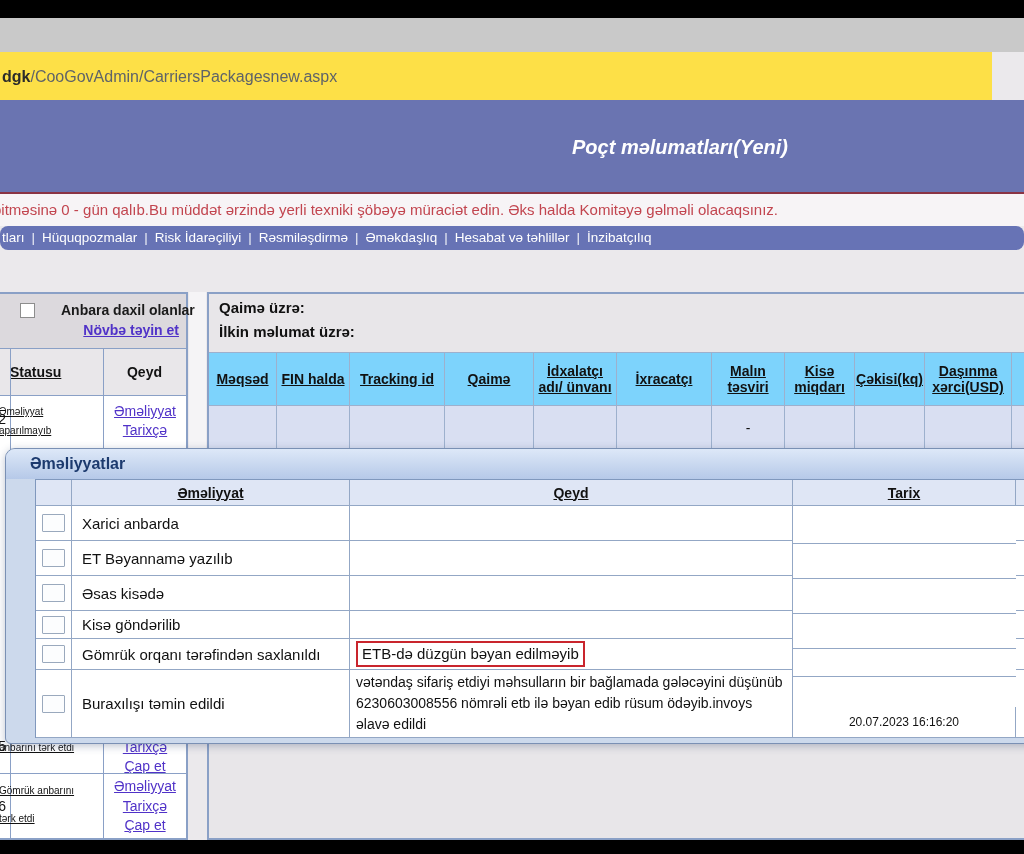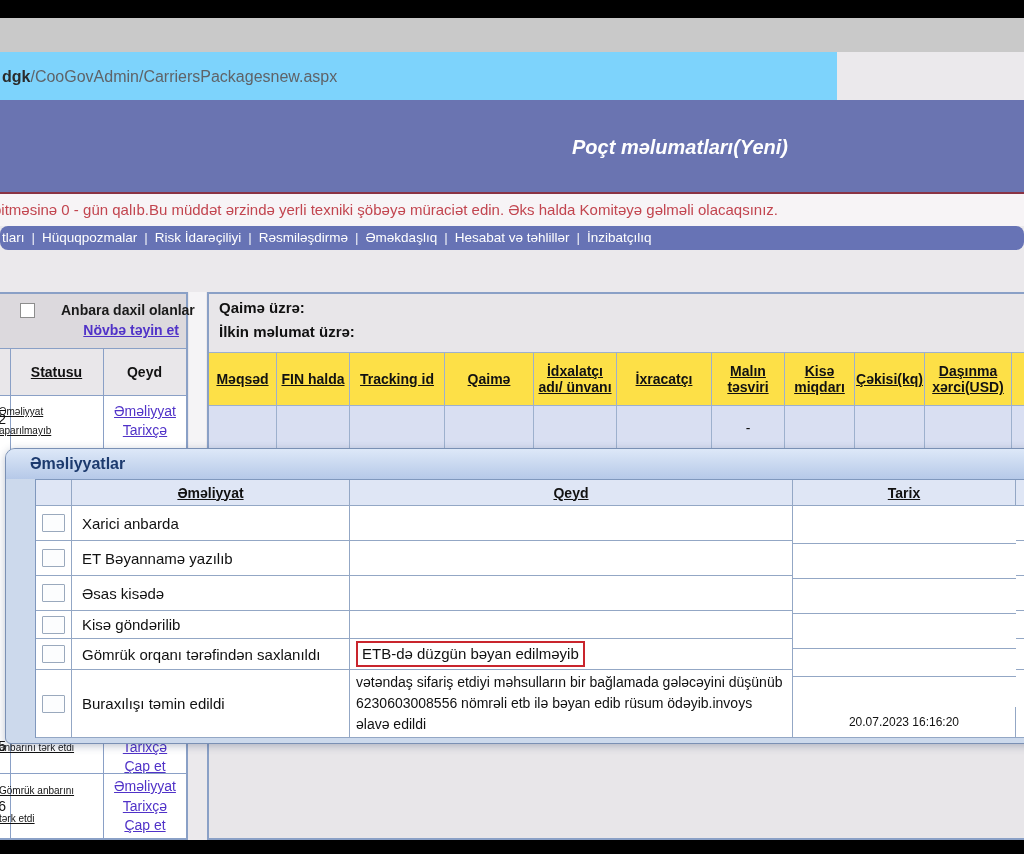--- a/index.html
+++ b/index.html
@@ -6,21 +6,21 @@
   body{
     width:1024px;height:854px;position:relative;overflow:hidden;
     background:#ebe9ec;
     font-family:"Liberation Sans", sans-serif;
     -webkit-font-smoothing:antialiased;
   }
   .abs{position:absolute;}
   
   .black-top{left:0;top:0;width:1024px;height:18px;background:#000;}
   .gray-bar{left:0;top:18px;width:1024px;height:34px;background:#c9c9c9;}
-  .url-bar{left:0;top:52px;width:837px;height:48px;background:#7dd3fc;border-bottom:1px solid #dcdcdc;}
+  .url-bar{left:0;top:52px;width:992px;height:48px;background:#fde047;border-bottom:1px solid #dcdcdc;}
   .url-text{position:absolute;left:2px;top:16px;font-size:16px;color:#5f6368;white-space:nowrap;}
   .url-bold{font-weight:bold;color:#2b2b2b;}
   
   .page-header{left:0;top:100px;width:1024px;height:92px;background:#6a74b1;}
   .page-title{position:absolute;left:300px;width:760px;top:36px;text-align:center;
     color:#ffffff;font-size:20px;font-weight:bold;font-style:italic;}
   
   .warning{left:0;top:192px;width:1024px;height:34px;background:#f7f4f6;border-top:2px solid #8a3344;
     color:#c2454f;font-size:15px;line-height:32px;white-space:nowrap;overflow:hidden;box-sizing:border-box;}
   .warning span{margin-left:-7px;}
@@ -33,21 +33,21 @@
   .panel-gap{left:189px;top:292px;width:17px;height:156px;background:#f5f4f6;}
   
   .left-panel{left:-60px;top:292px;width:248px;height:548px;border:2px solid #8aa0c6;
     background:#ffffff;box-sizing:border-box;z-index:1;}
   .lp-top{position:absolute;left:0;top:0;width:244px;height:54px;background:#dcd9dd;border-bottom:1px solid #8aa0c6;}
   .lp-cb{position:absolute;left:78px;top:9px;width:13px;height:13px;background:#fff;border:1px solid #8d8d8d;}
   .lp-cb-label{position:absolute;left:97px;top:8px;font-size:14px;font-weight:bold;color:#1a1a1a;white-space:nowrap;margin-left:22px;}
   .lp-queue{position:absolute;right:7px;top:28px;font-size:14px;font-weight:bold;}
   .plink{color:#5032c8;text-decoration:underline;cursor:pointer;}
   .lp-header{position:absolute;left:0;top:55px;width:244px;height:46px;background:#e9e7ea;border-bottom:1px solid #8aa0c6;}
-  .lp-h-status{position:absolute;left:68px;width:93px;text-align:center;line-height:46px;font-weight:bold;font-size:14px;color:#111;}
+  .lp-h-status{position:absolute;left:68px;width:93px;line-height:46px;font-weight:bold;font-size:14px;color:#111;}
   .lp-h-note{position:absolute;left:161px;width:83px;text-align:center;line-height:46px;font-weight:bold;font-size:14px;color:#111;}
   .u{text-decoration:underline;}
   .lp-vline{position:absolute;top:55px;bottom:0;width:1px;background:#8aa0c6;}
   .lp-v1{left:68px;} .lp-v2{left:161px;}
   .lp-row{position:absolute;left:0;width:244px;}
   .lp-num{position:absolute;left:48px;width:16px;text-align:right;font-size:14px;color:#111;}
   .lp-status{position:absolute;left:57px;width:92px;font-size:10px;line-height:19px;color:#111;text-decoration:underline;}
   .lp-links{position:absolute;left:162px;width:82px;text-align:center;font-size:14px;line-height:19px;}
   .lp-links .plink{display:block;}
   .lp-row0{top:101px;height:58px;padding-top:0;}
@@ -61,21 +61,21 @@
   
   .right-panel{left:207px;top:292px;width:836px;height:548px;border:2px solid #8aa0c6;
     background:#e8e6e9;box-sizing:border-box;z-index:1;}
   .rp-h1{position:absolute;left:10px;top:5px;font-size:15px;font-weight:bold;color:#111;}
   .rp-h2{position:absolute;left:10px;top:29px;font-size:15px;font-weight:bold;color:#111;}
   .rp-table{position:absolute;left:0;top:58px;display:grid;
     grid-template-columns:68px 73px 95px 89px 83px 95px 73px 70px 70px 87px 29px;
     grid-template-rows:54px 44px;}
   .rp-cell{border-right:1px solid #9db0cd;border-bottom:1px solid #9db0cd;
     display:flex;align-items:center;justify-content:center;text-align:center;
-    font-size:14px;font-weight:bold;color:#111;background:#fde047;border-top:1px solid #9db0cd;}
+    font-size:14px;font-weight:bold;color:#111;background:#7dd3fc;border-top:1px solid #9db0cd;}
   .rp-cell .u{padding:0 2px;}
   .rp-data{background:#d9dff2;border-top:none;font-weight:normal;}
   
   .modal{left:5px;top:448px;width:1035px;height:296px;background:#ccd9ec;
     border:1px solid #7a90b4;border-radius:10px 10px 6px 6px;box-sizing:border-box;z-index:5;
     box-shadow:0 2px 8px rgba(40,60,100,.3);}
   .modal-title{height:30px;line-height:30px;padding-left:24px;font-size:16px;font-weight:bold;color:#1c3a6e;
     background:linear-gradient(#dde8f8,#b6c9e8);border-radius:9px 9px 0 0;}
   .m-table{position:absolute;left:29px;top:30px;width:1006px;background:#fff;
     border-left:1px solid #8098bd;border-top:1px solid #8098bd;box-sizing:border-box;

